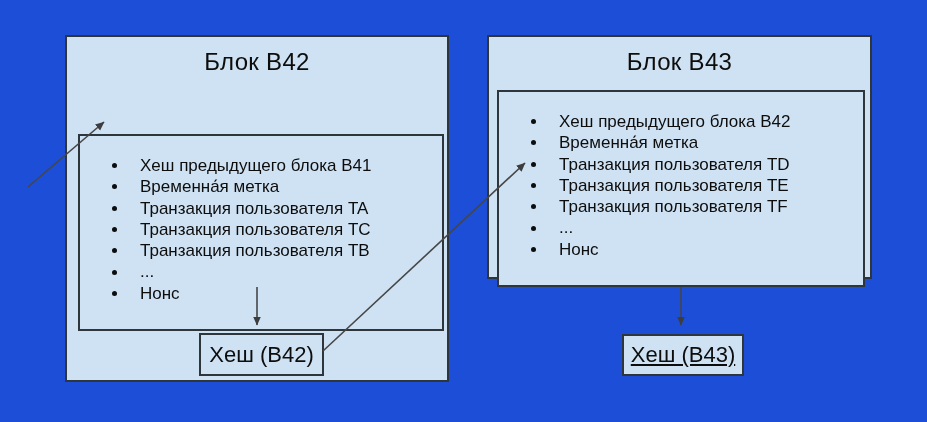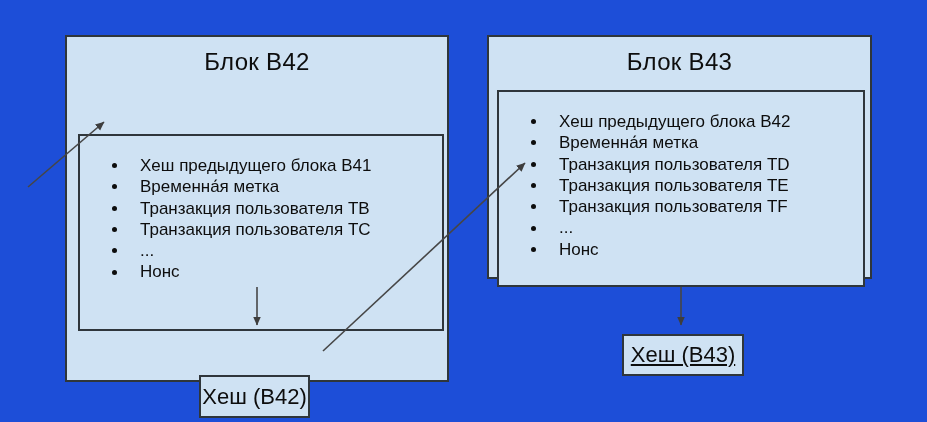--- a/index.html
+++ b/index.html
@@ -78,27 +78,28 @@
 <body>
 
 <div class="canvas">
 
   <div class="block" style="left:65px; top:35px; width:384px; height:347px;">
     <div class="block-title">Блок B42</div>
     <div class="contents-box" style="left:11px; top:53px; width:366px; height:197px;margin-top:44px;">
       <ul class="items">
         <li>Хеш предыдущего блока B41</li>
         <li>Временна́я метка</li>
+        <li>Транзакция пользователя TA</li>
+        <li>Транзакция пользователя TC</li>
         <li>Транзакция пользователя TB</li>
-        <li>Транзакция пользователя TC</li>
         <li>...</li>
         <li>Нонс</li>
       </ul>
     </div>
-    <div class="hash-box" style="left:132px; top:296px; width:111px; height:43px;margin-top:42px;">
+    <div class="hash-box" style="left:132px; top:296px; width:125px; height:43px;">
       <span>Хеш (B42)</span>
     </div>
   </div>
 
   <div class="block" style="left:487px; top:35px; width:385px; height:244px;">
     <div class="block-title">Блок B43</div>
     <div class="contents-box" style="left:8px; top:53px; width:368px; height:197px;">
       <ul class="items">
         <li>Хеш предыдущего блока B42</li>
         <li>Временна́я метка</li>

